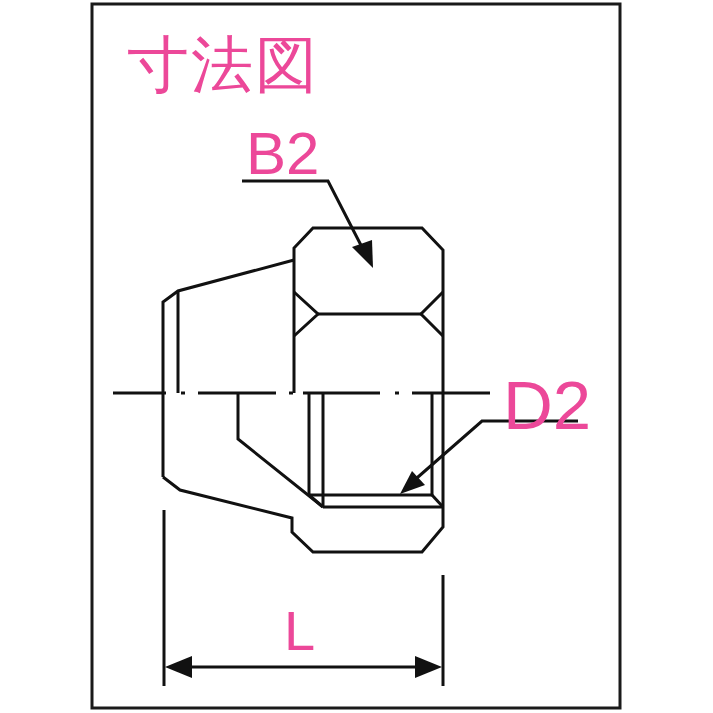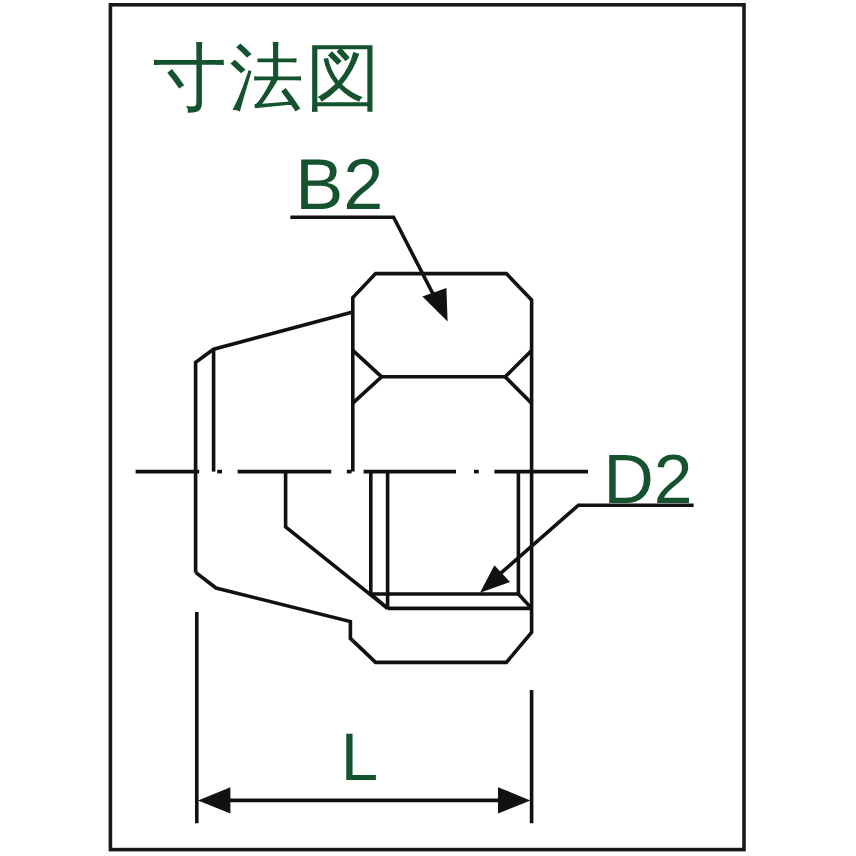--- a/index.html
+++ b/index.html
@@ -16,40 +16,40 @@
     #drawing {
       position: absolute;
       left: 0;
       top: 0;
       width: 713px;
       height: 713px;
     }
     .label {
       position: absolute;
       font-family: "Liberation Sans", "DejaVu Sans", sans-serif;
-      color: #14532d;
+      color: #ec4899;
       line-height: 1;
       white-space: nowrap;
     }
     .title {
       left: 127px;
       top: 34px;
       font-size: 62px;
       letter-spacing: 2px;
       font-family: "DejaVu Sans", sans-serif;
     }
     .dim-b2 {
       left: 246px;
       top: 124px;
       font-size: 60px;
     }
     .dim-d2 {
       left: 503px;
       top: 371px;
-      font-size: 58px;
+      font-size: 69px;
     }
     .dim-l {
       left: 284px;
       top: 603px;
       font-size: 56px;
     }
   </style>
 </head>
 <body>
 

